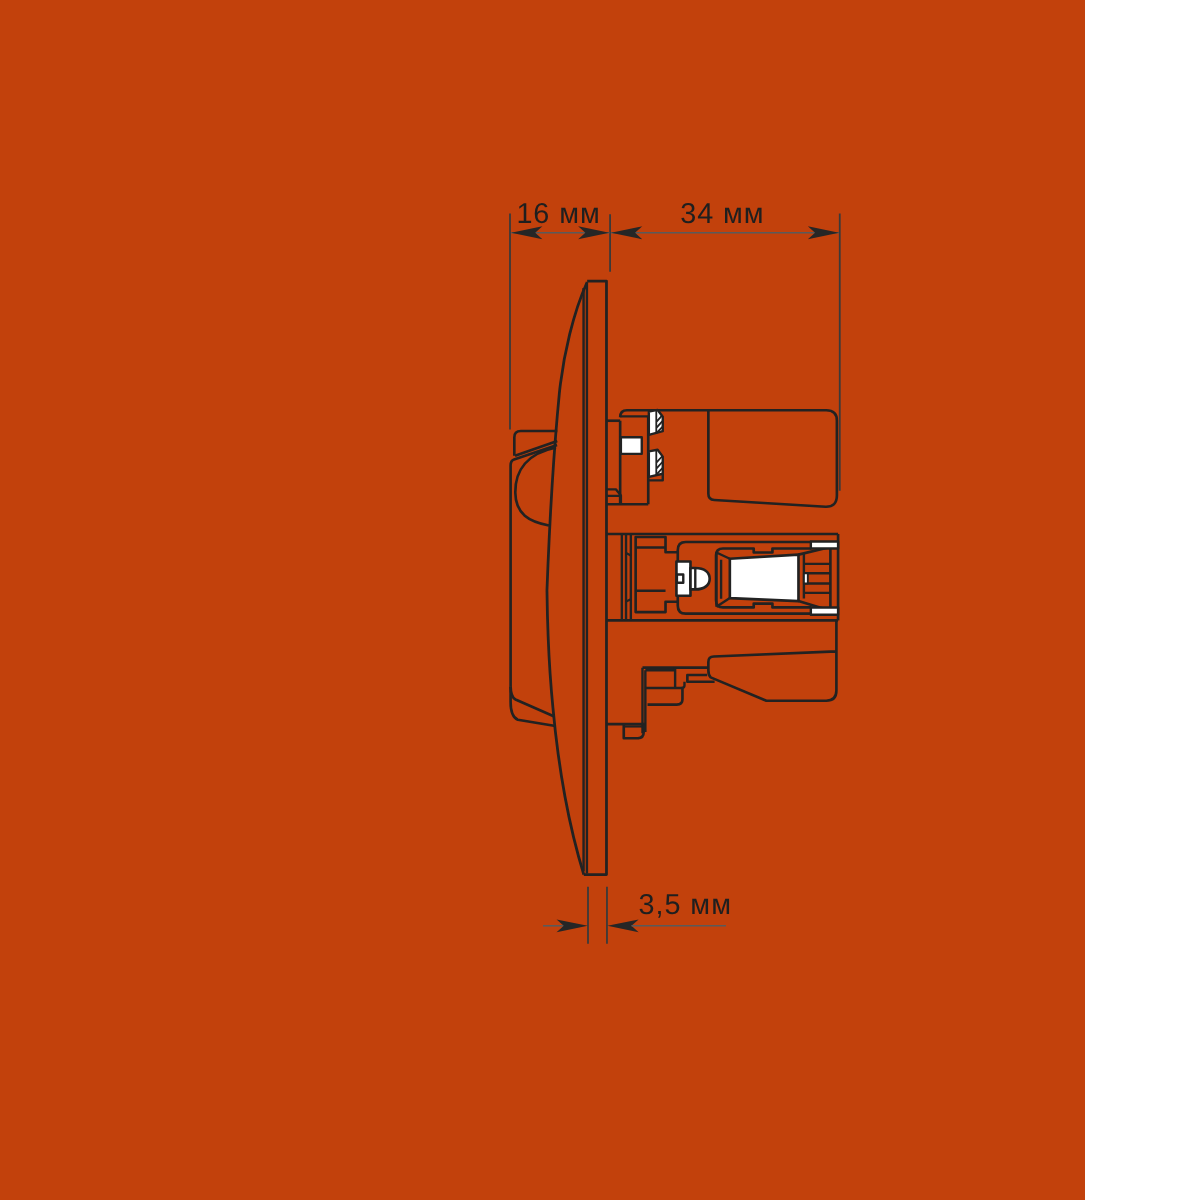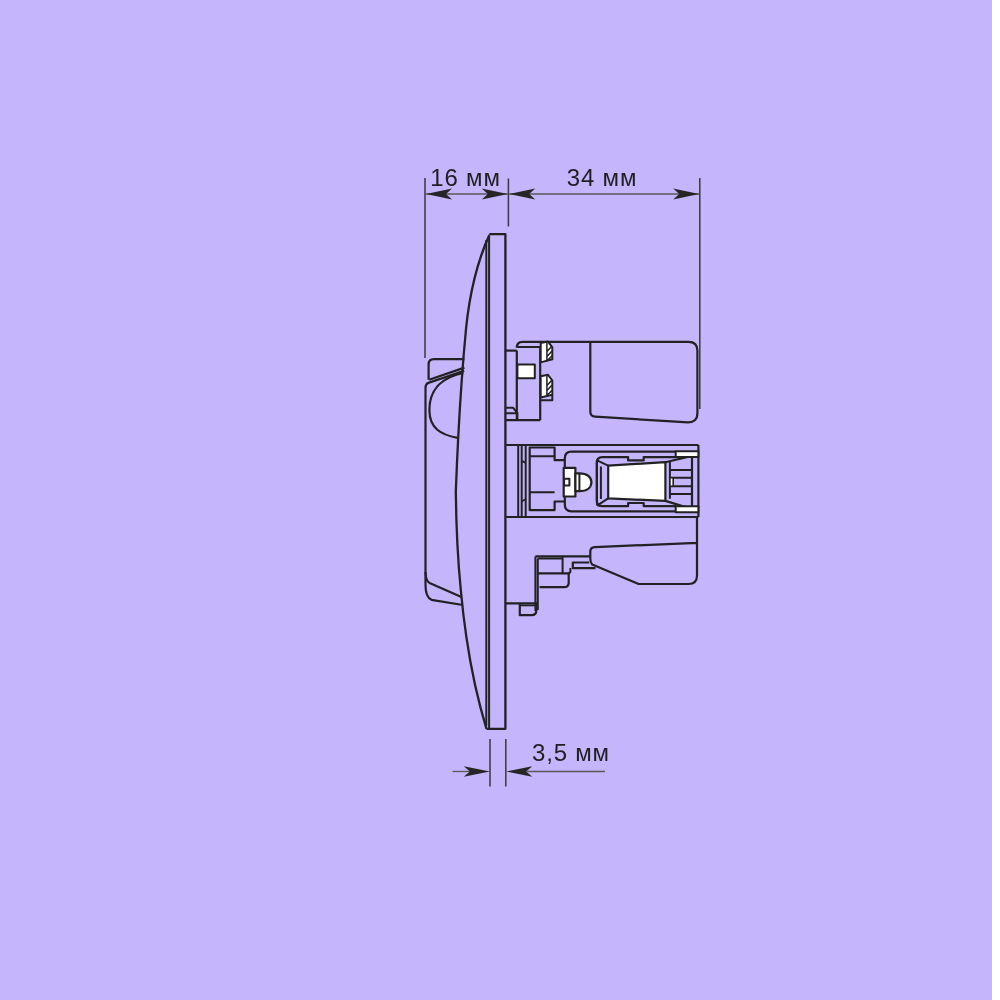--- a/index.html
+++ b/index.html
@@ -1,16 +1,16 @@
 <!DOCTYPE html>
 <html><head>
 <meta charset="utf-8">
 <style>
   html,body{margin:0;padding:0;background:#ffffff;}
-  .wrap{width:992px;height:1000px;position:relative;background:#c4b5fd;transform:translateZ(0);}
+  .wrap{width:904px;height:1000px;position:relative;background:#c2410c;transform:translateZ(0);}
   svg{display:block;}
   text{font-family:"Liberation Sans", sans-serif; fill:#1f1f1f;}
 </style>
 </head>
 <body>
 <div class="wrap">
 <svg width="1000" height="1000" viewBox="0 0 1000 1000" fill="none" stroke-linecap="butt" stroke-linejoin="round" style="will-change:transform;">
 
 <path d="M425,178 V358" stroke="#3a3a3a" stroke-width="1.5"></path>
 

